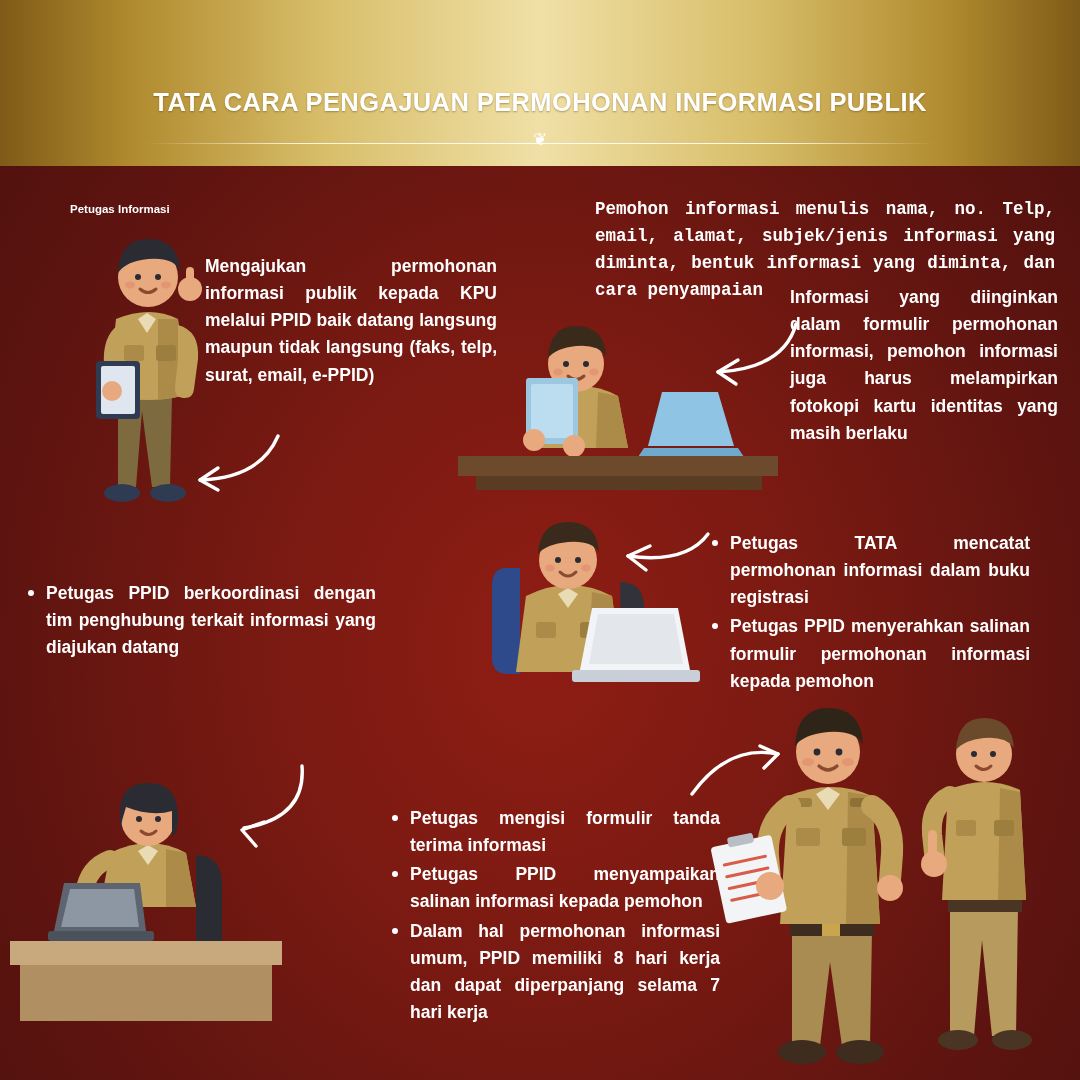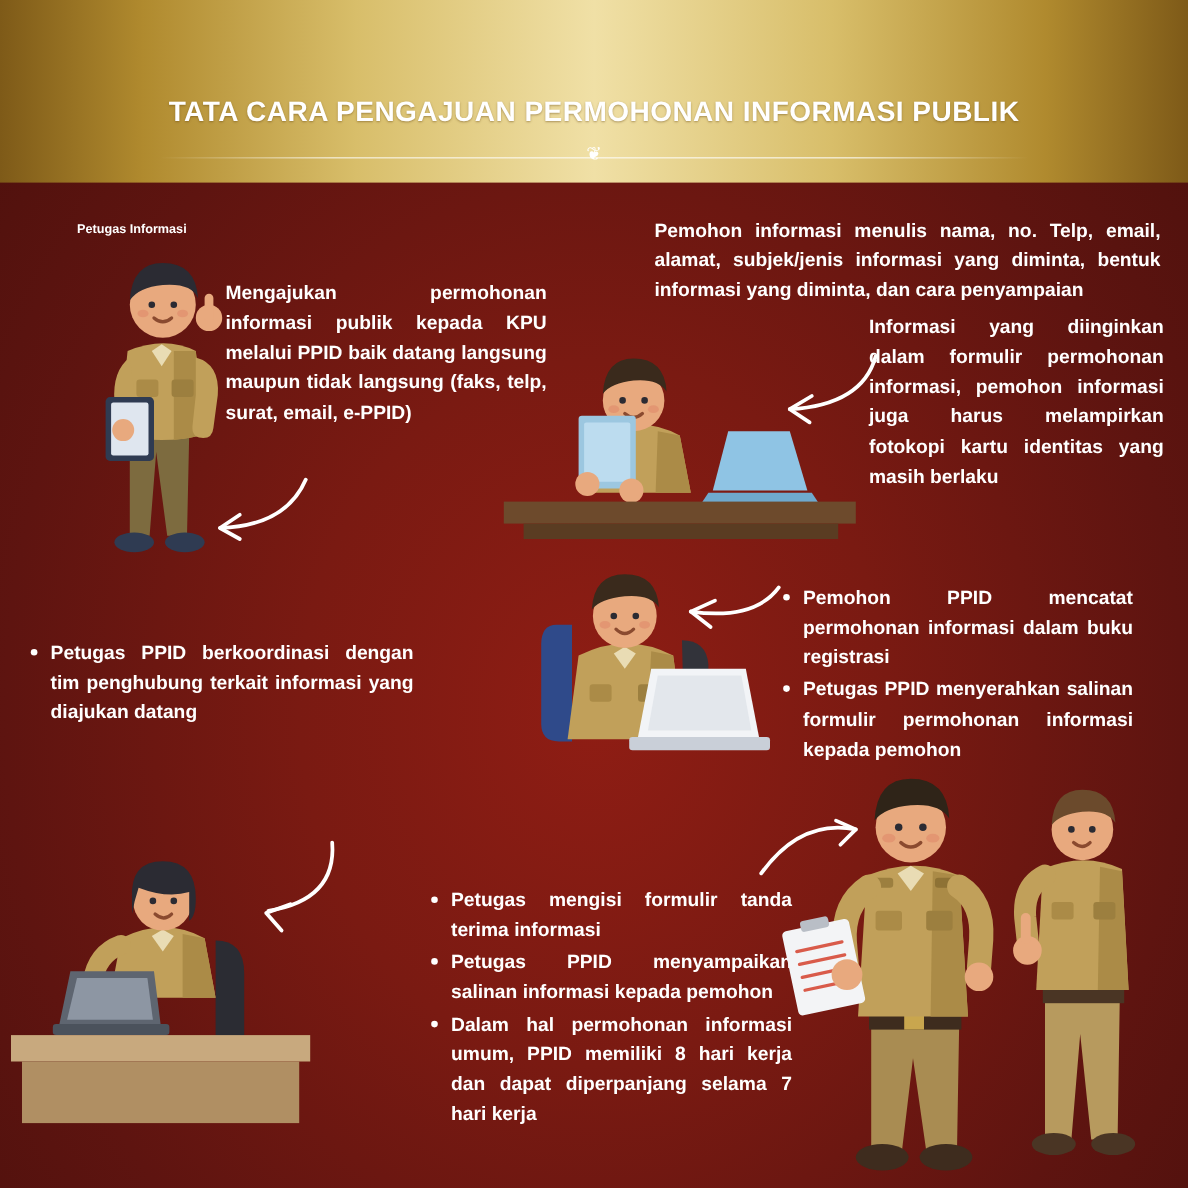--- a/index.html
+++ b/index.html
@@ -141,21 +141,21 @@
 
   <div class="arrow" style="left:178px; top:430px;">
     <svg width="110" height="70" viewBox="0 0 110 70">
       <path d="M100 6 q-18 42 -78 44" stroke="#ffffff" stroke-width="3.4" fill="none" stroke-linecap="round"></path>
       <path d="M22 50 l18 -12 M22 50 l18 10" stroke="#ffffff" stroke-width="3.4" fill="none" stroke-linecap="round"></path>
     </svg>
   </div>
 
   <div class="tblock" style="left:205px; top:253px; width:292px;">Mengajukan permohonan informasi publik kepada KPU melalui PPID baik datang langsung maupun tidak langsung (faks, telp, surat, email, e-PPID)</div>
 
-  <div class="tblock" style="left:595px; top:196px; width:460px;">Pemohon informasi menulis nama, no. Telp, email, alamat, subjek/jenis informasi yang diminta, bentuk informasi yang diminta, dan cara penyampaian</div>
+  <div class="tblock" style="left:595px; top:196px; width:460px;font-family:Liberation Mono, monospace;">Pemohon informasi menulis nama, no. Telp, email, alamat, subjek/jenis informasi yang diminta, bentuk informasi yang diminta, dan cara penyampaian</div>
 
   <div class="tblock" style="left:790px; top:284px; width:268px;">Informasi yang diinginkan dalam formulir permohonan informasi, pemohon informasi juga harus melampirkan fotokopi kartu identitas yang masih berlaku</div>
 
   <div class="arrow" style="left:700px; top:320px;">
     <svg width="110" height="70" viewBox="0 0 110 70">
       <path d="M96 4 q-12 44 -78 48" stroke="#ffffff" stroke-width="3.4" fill="none" stroke-linecap="round"></path>
       <path d="M18 52 l20 -12 M18 52 l18 12" stroke="#ffffff" stroke-width="3.4" fill="none" stroke-linecap="round"></path>
     </svg>
   </div>
 
@@ -216,21 +216,21 @@
   </div>
 
   <div class="arrow" style="left:612px; top:528px;">
     <svg width="100" height="50" viewBox="0 0 100 50">
       <path d="M96 6 q-22 30 -80 22" stroke="#ffffff" stroke-width="3.4" fill="none" stroke-linecap="round"></path>
       <path d="M16 28 l22 -10 M16 28 l18 14" stroke="#ffffff" stroke-width="3.4" fill="none" stroke-linecap="round"></path>
     </svg>
   </div>
 
   <ul class="tblock bullets" style="left:710px; top:530px; width:320px;">
-    <li>Pemohon PPID mencatat permohonan informasi dalam buku registrasi</li>
+    <li>Petugas TATA mencatat permohonan informasi dalam buku registrasi</li>
     <li>Petugas PPID menyerahkan salinan formulir permohonan informasi kepada pemohon</li>
   </ul>
 
   <ul class="tblock bullets" style="left:26px; top:580px; width:350px;">
     <li>Petugas PPID berkoordinasi dengan tim penghubung terkait informasi yang diajukan datang</li>
   </ul>
 
   <div class="arrow" style="left:212px; top:762px;">
     <svg width="100" height="80" viewBox="0 0 100 80">
       <path d="M90 4 q4 52 -58 62" stroke="#ffffff" stroke-width="3.4" fill="none" stroke-linecap="round"></path>

